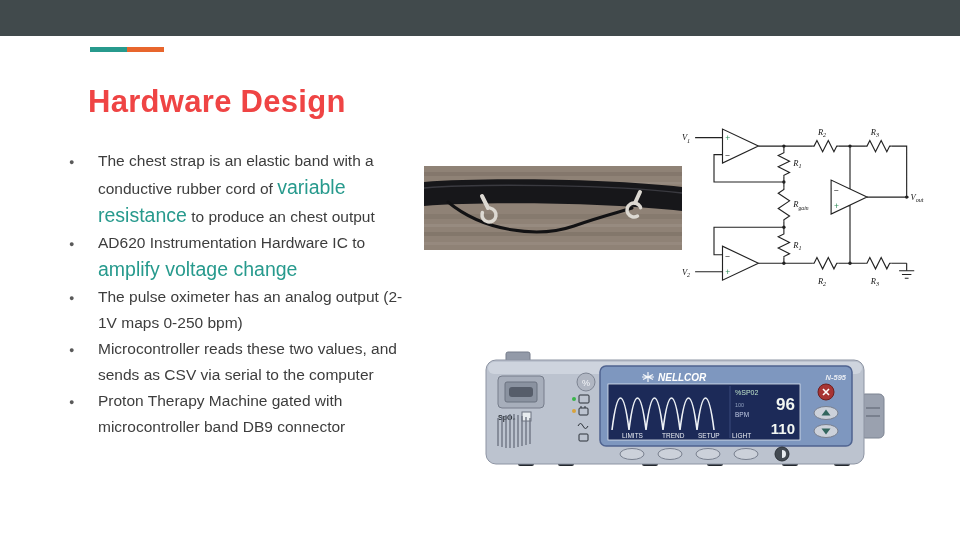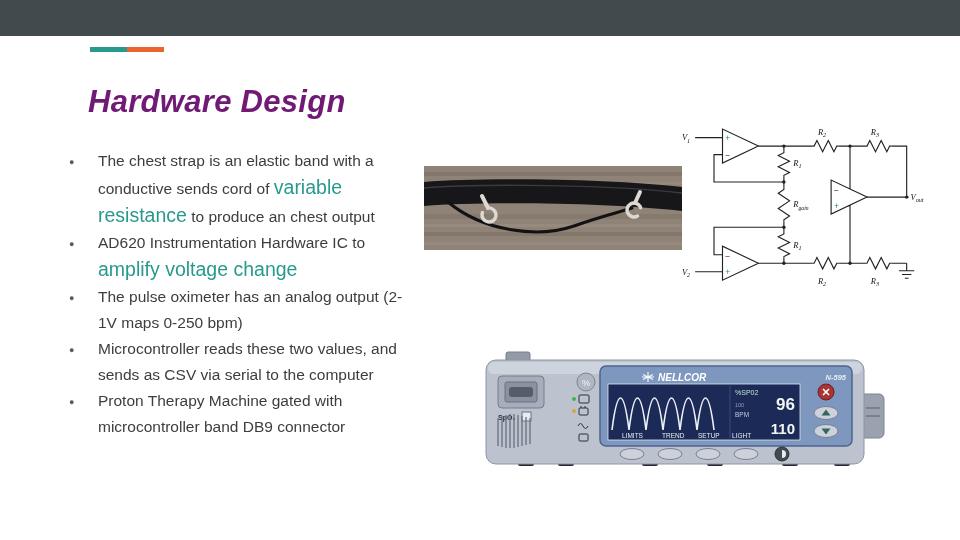--- a/index.html
+++ b/index.html
@@ -5,21 +5,21 @@
   * { margin:0; padding:0; box-sizing:border-box; }
   html,body { width:960px; height:540px; }
   body {
     position:relative; background:#ffffff; overflow:hidden;
     font-family:"Liberation Sans", sans-serif;
   }
   .header-bar { position:absolute; left:0; top:0; width:960px; height:36px; background:#414a4c; }
   .accent-bar { position:absolute; left:90px; top:47px; height:5px; display:flex; }
   .accent-teal { width:37px; height:5px; background:#279a8d; }
   .accent-orange { width:37px; height:5px; background:#e8662d; }
-  .page-title { position:absolute; left:88px; top:84px; font-size:31px; font-weight:bold; color:#701a75; letter-spacing:.3px;font-style:italic; }
+  .page-title { position:absolute; left:88px; top:84px; font-size:31px; font-weight:bold; color:#ef4444; letter-spacing:.3px; }
   .bullets { position:absolute; left:64px; top:148px; width:348px; list-style:none; }
   .bullets li { display:flex; }
   .bullet-marker { flex:none; width:34px; padding-left:5px; color:#5a5a5a; line-height:26px; }
   .bullet-marker::before { content:"●"; font-size:9px; position:relative; top:-1px; }
   .bullets p { font-size:15.5px; line-height:26px; color:#3d3d3d; width:309px; }
   .hl { font-size:19.5px; color:#279a8d; }
   .strap-photo { position:absolute; left:424px; top:166px; width:258px; height:84px; }
   .circuit-wrap { position:absolute; left:680px; top:118px; width:255px; height:178px; }
   .oximeter-wrap { position:absolute; left:482px; top:350px; width:405px; height:122px; }
   svg { width:100%; height:100%; display:block; }
@@ -31,21 +31,21 @@
 <div class="accent-bar">
   <div class="accent-teal"></div>
   <div class="accent-orange"></div>
 </div>
 
 <h1 class="page-title">Hardware Design</h1>
 
 <ul class="bullets">
   <li>
     <span class="bullet-marker"></span>
-    <p><span>The chest strap is an elastic band with a conductive sends cord of </span><span class="hl">variable resistance</span><span> to produce an chest output</span></p>
+    <p><span>The chest strap is an elastic band with a conductive rubber cord of </span><span class="hl">variable resistance</span><span> to produce an chest output</span></p>
   </li>
   <li>
     <span class="bullet-marker"></span>
     <p><span>AD620 Instrumentation Hardware IC to </span><span class="hl">amplify voltage change</span><span></span></p>
   </li>
   <li>
     <span class="bullet-marker"></span>
     <p>The pulse oximeter has an analog output (2-1V maps 0-250 bpm)</p>
   </li>
   <li>

